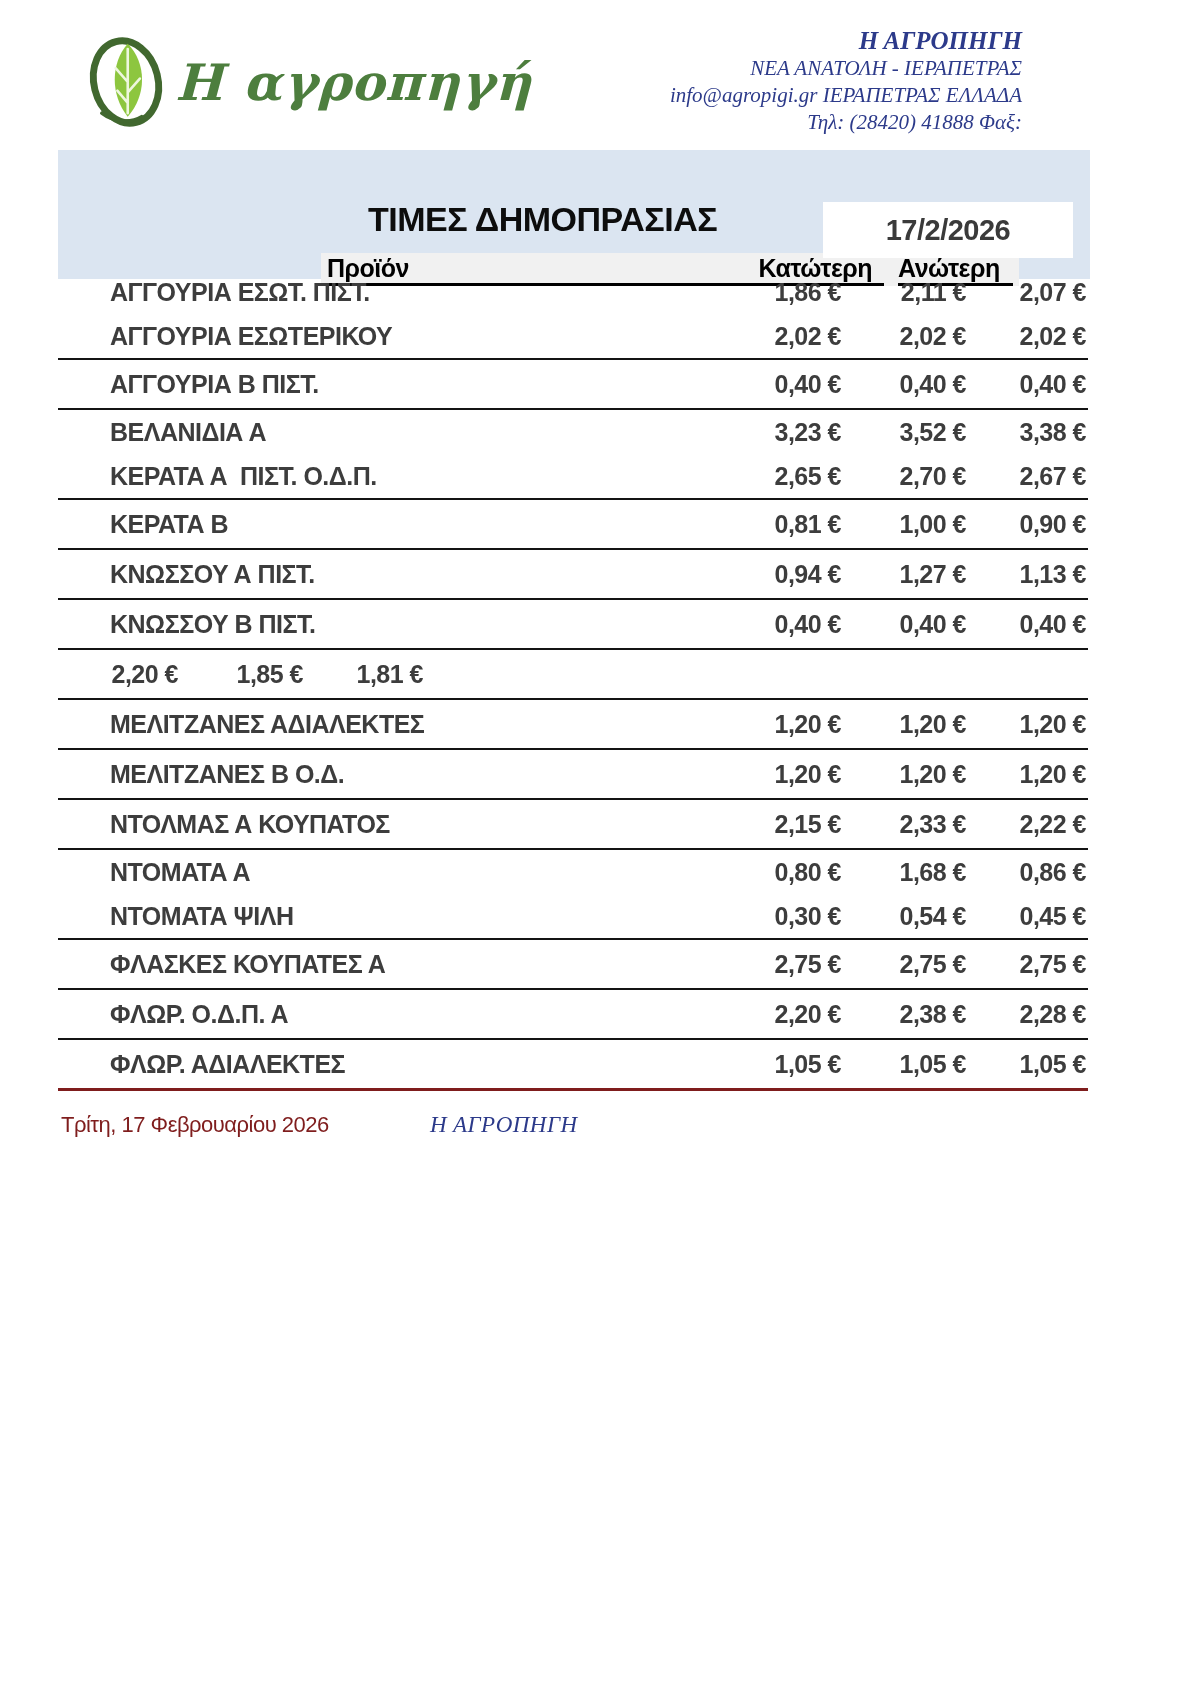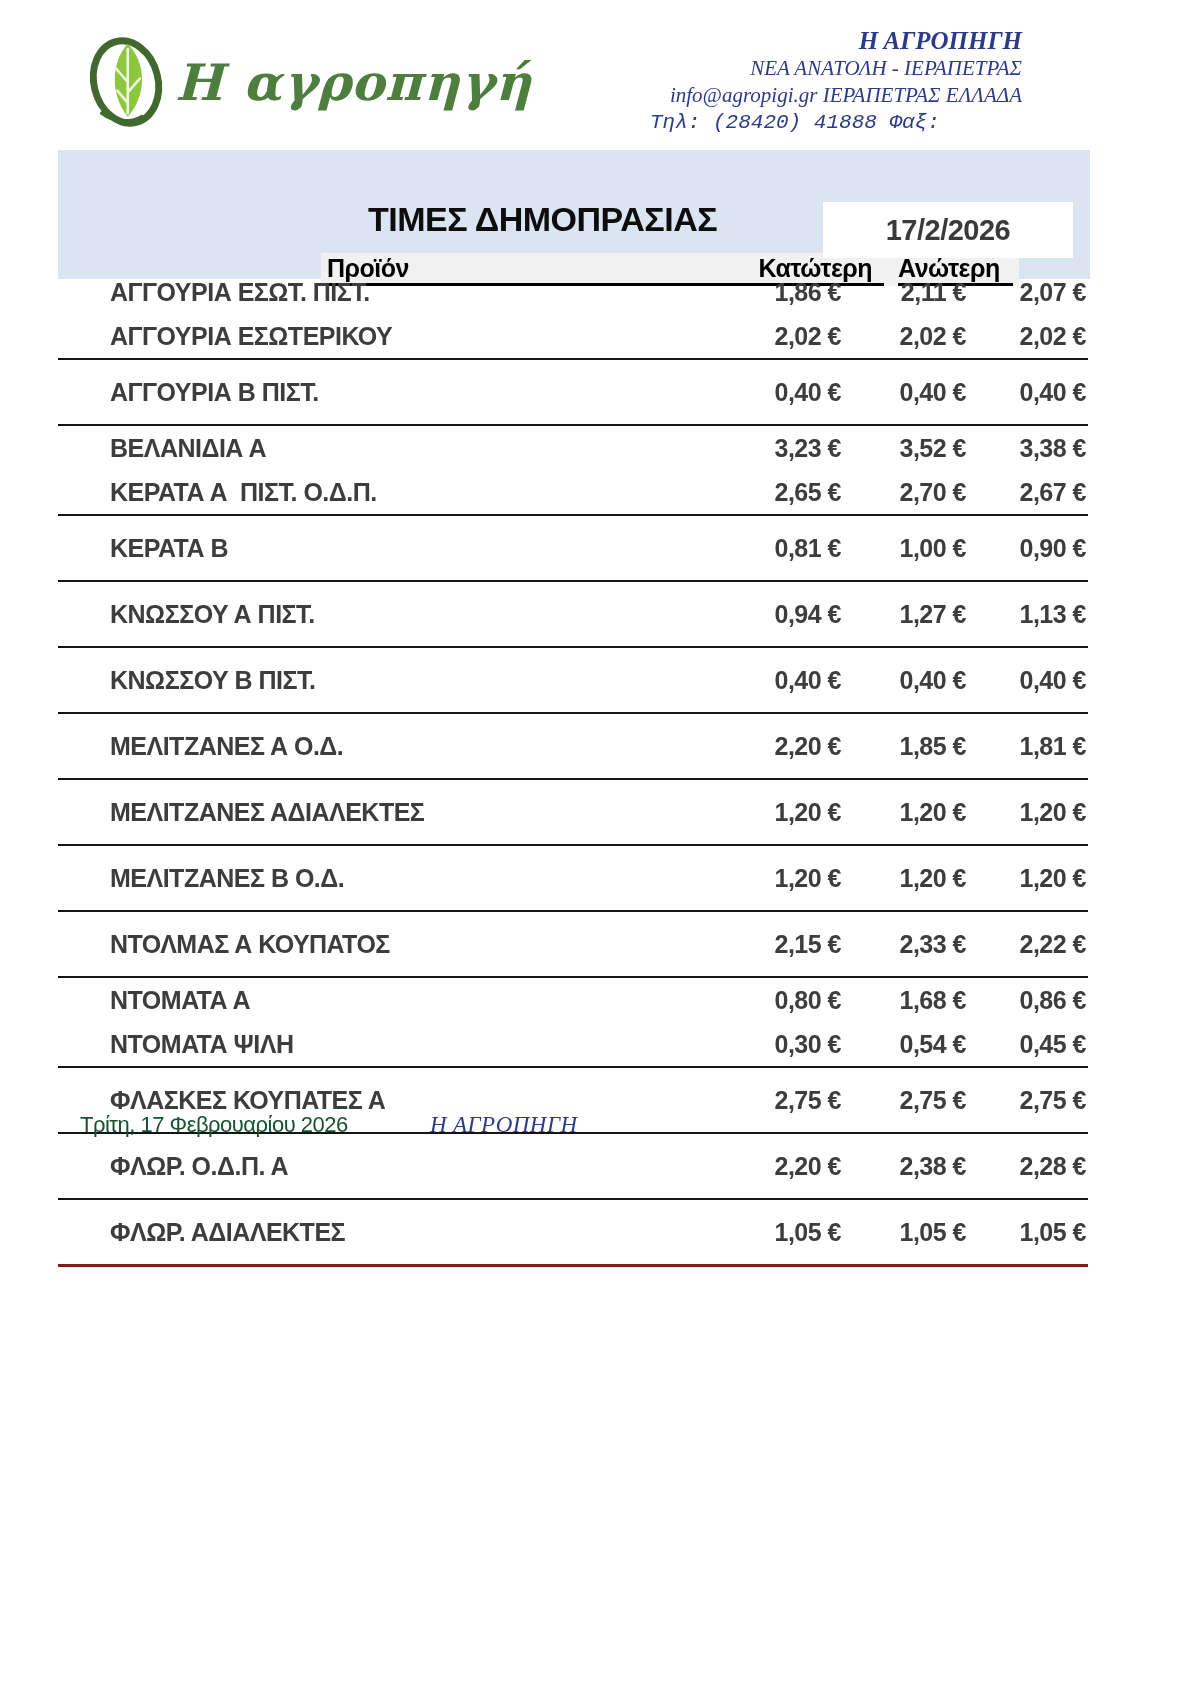--- a/index.html
+++ b/index.html
@@ -35,21 +35,21 @@
     left: 650px; top: 26px;
     width: 372px;
     text-align: right;
     font-family: "Liberation Serif", serif;
     font-style: italic;
     color: #2c3a8a;
     line-height: 27px;
     font-size: 21px;
   }
   .addr .l1 { font-size: 25px; font-weight: bold; line-height: 29px; }
-  .addr .l4 { text-align: left; font-family: Liberation Mono, monospace; }
+  .addr .l4 { text-align: right; }
 
   
   .banner {
     position: absolute;
     left: 58px; top: 150px;
     width: 1032px; height: 129px;
     background: #dbe5f1;
   }
   .banner-title {
     position: absolute;
@@ -99,44 +99,44 @@
     position: absolute;
     left: 58px; top: 270px;
     width: 1030px;
     border-bottom: 3px solid #7f1d1d;
   }
   .group { border-top: 2px solid #141414; }
   .group:first-child { border-top: none; }
   .row {
     display: flex;
     align-items: center;
-    height: 64px;
+    height: 48px;
     font-size: 25px;
     font-weight: bold;
     color: #3d3d3d;
     letter-spacing: -0.5px;
   }
   .group.double .row { height: 44px; }
   .cell-name { flex: 1; padding-left: 52px; white-space: pre; }
   .cell-p1 { width: 120px; text-align: right; }
   .cell-p2 { width: 125px; text-align: right; }
   .cell-p3 { width: 120px; text-align: right; margin-right: 2px; }
 
   
   .footer {
     position: absolute;
     left: 58px; top: 1112px;
     width: 1030px;
     display: flex;
     align-items: baseline;
   }
   .fdate {
-    margin-left: 22px;
+    margin-left: 3px;
     font-size: 22px;
-    color: #14532d;
+    color: #7f1d1d;
     letter-spacing: -0.5px;
   }
   .fcomp {
     position: absolute;
     left: 372px;
     font-family: "Liberation Serif", serif;
     font-style: italic;
     font-size: 23px;
     color: #2c3a8a;
     letter-spacing: 0.5px;
@@ -234,21 +234,20 @@
       <div class="group">
         <div class="row">
           <div class="cell-name">ΚΝΩΣΣΟΥ Β ΠΙΣΤ.</div>
           <div class="cell-p1">0,40 €</div>
           <div class="cell-p2">0,40 €</div>
           <div class="cell-p3">0,40 €</div>
         </div>
       </div>
       <div class="group">
         <div class="row">
-          <div class="cell-name">ΜΕΛΙΤΖΑΝΕΣ Α Ο.Δ.</div>
           <div class="cell-p1">2,20 €</div>
           <div class="cell-p2">1,85 €</div>
           <div class="cell-p3">1,81 €</div>
         </div>
       </div>
       <div class="group">
         <div class="row">
           <div class="cell-name">ΜΕΛΙΤΖΑΝΕΣ ΑΔΙΑΛΕΚΤΕΣ</div>
           <div class="cell-p1">1,20 €</div>
           <div class="cell-p2">1,20 €</div>

